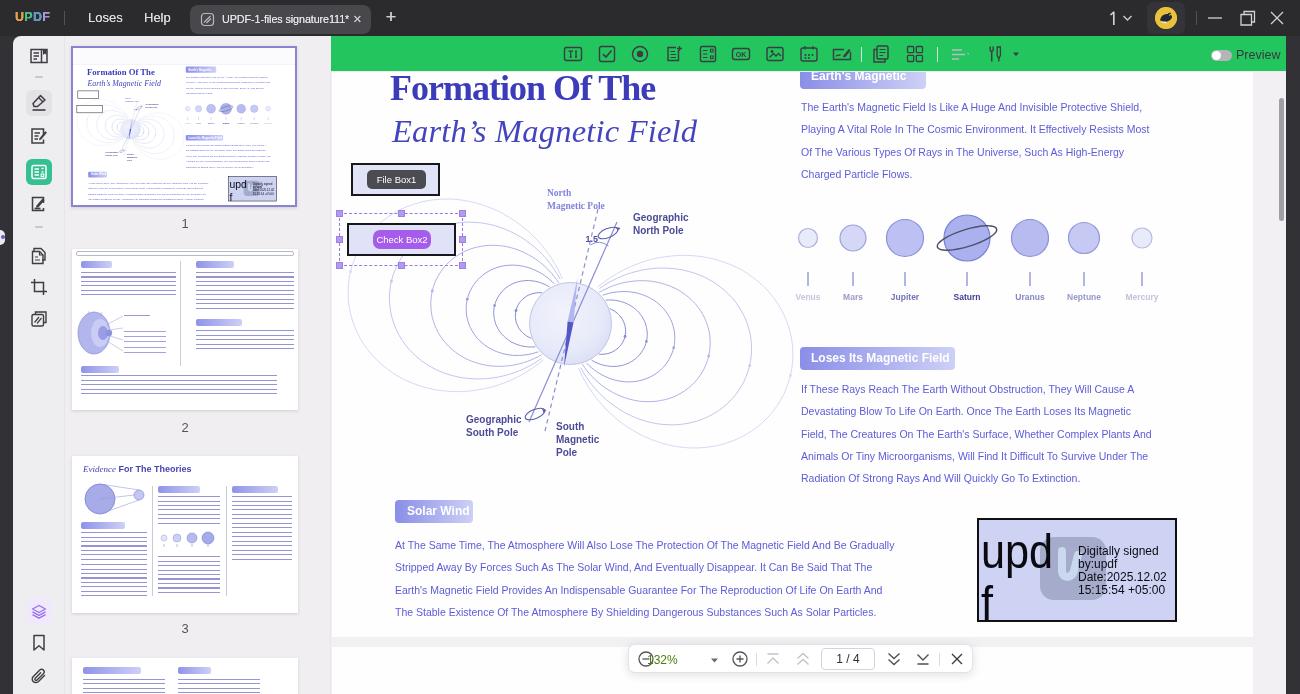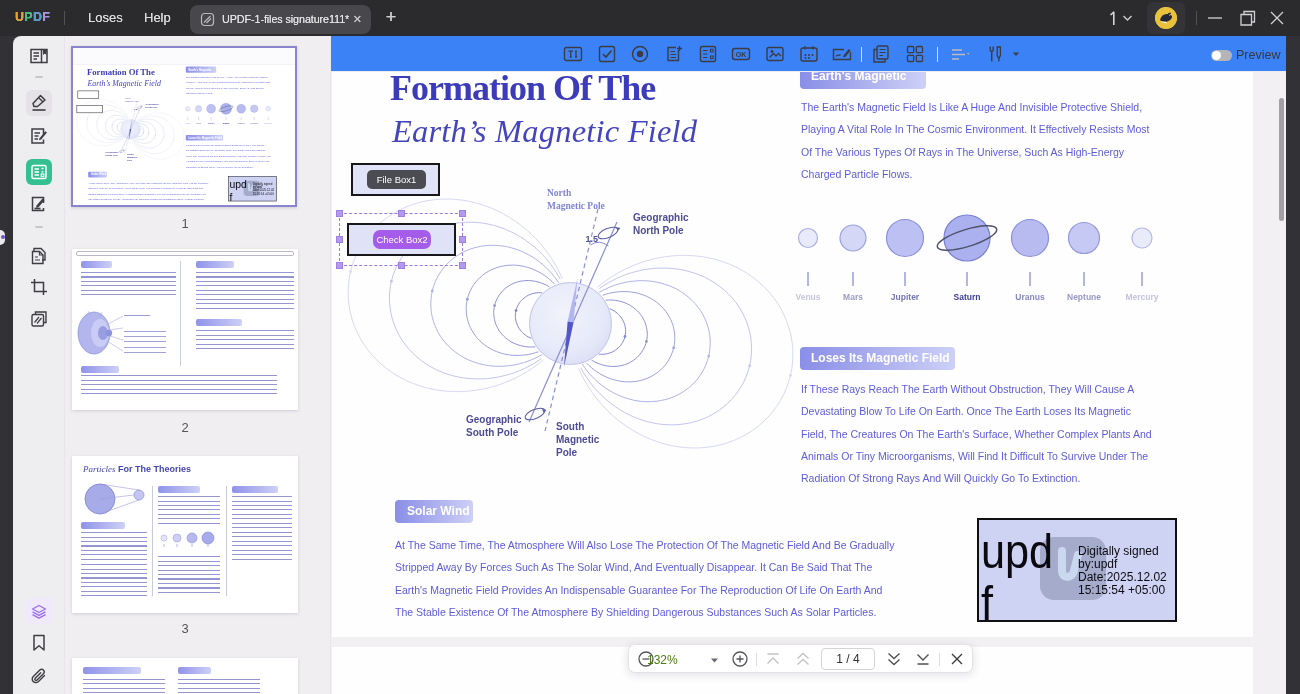--- a/index.html
+++ b/index.html
@@ -14,21 +14,21 @@
 #tab .ttl{position:absolute;left:32px;top:8px;font-size:10.8px;letter-spacing:-.1px;white-space:nowrap}
 #tab .tx{position:absolute;right:9px;top:8px;font-size:11px;color:#c2c2c6}
 #plus{position:absolute;left:381px;top:7px;width:20px;height:20px;color:#cfcfd3;font-size:18px;line-height:20px;text-align:center;font-weight:400}
 #avbg{position:absolute;left:1147px;top:2px;width:38px;height:32px;background:#343338;border-radius:6px}
 #avatar{position:absolute;left:1155px;top:7px;width:22px;height:22px;border-radius:50%;background:#e9c63d;overflow:hidden}
 .winbtn{position:absolute;top:0;width:30px;height:36px}
 
 #rail{position:absolute;left:13px;top:36px;width:51px;height:658px;background:#eeedf0;border-radius:8px 0 0 0;z-index:40}
 #thumbs{position:absolute;left:64px;top:36px;width:266px;height:658px;background:#f0eef1;z-index:40;border-left:1px solid #e7e5e9}
 #main{position:absolute;left:330px;top:36px;width:956px;height:658px;background:#f2f0f3;z-index:1;border-left:1px solid #e7e5e9}
-#toolbar{position:absolute;left:330px;top:36px;width:956px;height:36px;background:#3b82f6;z-index:45;border-left:1px solid #eceaee;border-bottom:1px solid #edebee}
+#toolbar{position:absolute;left:330px;top:36px;width:956px;height:36px;background:#22c55e;z-index:45;border-left:1px solid #eceaee;border-bottom:1px solid #edebee}
 .tsep{position:absolute;top:11px;width:1px;height:15px;background:#dddce0}
 #preview{position:absolute;left:880px;top:14px;width:21px;height:11px;border-radius:6px;background:#b5b4b8}
 #preview i{position:absolute;left:1px;top:1px;width:9px;height:9px;border-radius:50%;background:#fff}
 #prevtxt{position:absolute;left:905px;top:12px;font-size:12.5px;color:#39393d}
 .ticon{position:absolute;top:7px;width:22px;height:22px}
 .sicon{position:absolute;left:15px;width:22px;height:22px}
 .sdash{position:absolute;left:22px;width:8px;height:2px;background:#c8c7cc;border-radius:1px}
 .sbg{position:absolute;left:13px;width:26px;height:26px;border-radius:6px}
 
 .thumbpage{position:absolute;left:7px;background:#fff;box-shadow:0 1px 3px rgba(60,60,80,.18)}
@@ -412,21 +412,21 @@
  <div class="tpill" style="left:124px;top:12px;width:38px"></div>
  <div class="tlines" style="left:124px;top:23px;width:98px;height:40px"></div>
  <div class="tpill" style="left:124px;top:70px;width:46px"></div>
  <div class="tlines" style="left:124px;top:81px;width:98px;height:22px"></div>
  <div class="tpill" style="left:9px;top:117px;width:38px"></div>
  <div class="tlines" style="left:9px;top:126px;width:196px;height:22px"></div>
 </div>
 <div class="plabel" style="top:384px">2</div>
 
 <div class="thumbpage" style="top:420px;width:226px;height:157px">
- <div style="position:absolute;left:11px;top:8px;font-size:9px;color:#4545b2"><i style="font-family:'Liberation Serif',serif">Particles</i> <b>For The Theories</b></div>
+ <div style="position:absolute;left:11px;top:8px;font-size:9px;color:#4545b2"><i style="font-family:'Liberation Serif',serif">Evidence</i> <b>For The Theories</b></div>
  <svg style="position:absolute;left:8px;top:24px" width="72" height="38" viewBox="0 0 72 38">
    <circle cx="20" cy="19" r="15" fill="#a7abe8" stroke="#7a7fd0" stroke-width=".8"></circle>
    <circle cx="59" cy="15" r="5" fill="#c3c6f1" stroke="#8a8fd8" stroke-width=".7"></circle>
    <path d="M20 4 L59 10 M20 34 L59 20 M20 19 L54 15" stroke="#9a9ad6" stroke-width=".6"></path>
  </svg>
  <div class="tpill" style="left:9px;top:66px;width:44px"></div>
  <div class="tlines" style="left:9px;top:76px;width:66px;height:28px"></div>
  <div class="tlines" style="left:9px;top:108px;width:66px;height:32px"></div>
  <div style="position:absolute;left:80px;top:30px;width:1px;height:110px;background:#c9c9dd"></div>
  <div class="tpill" style="left:86px;top:30px;width:42px"></div>

